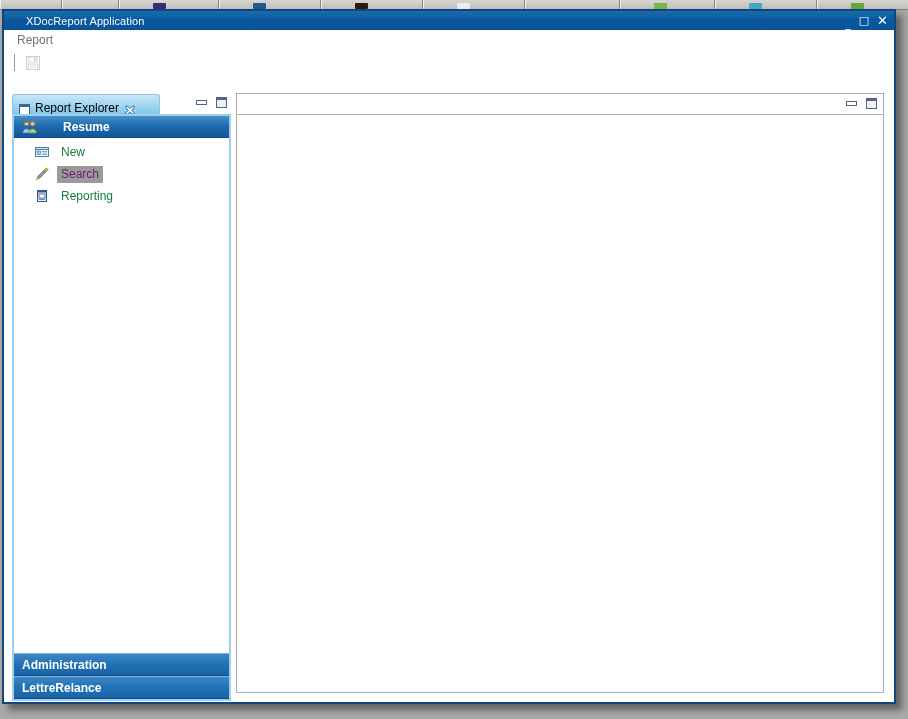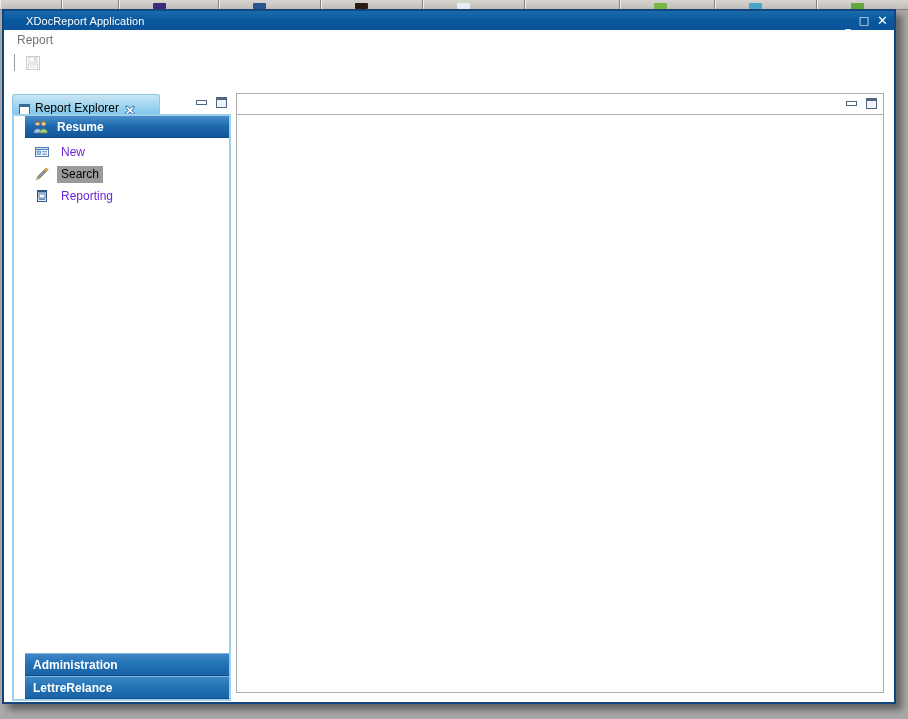--- a/index.html
+++ b/index.html
@@ -227,27 +227,26 @@
     flex-direction: column;
   }
 
   .accordion-header {
     height: 21px;
     background: linear-gradient(to bottom, #4a8fc9 0%, #1f6cb0 45%, #13549a 100%);
     border-bottom: 1px solid #0d4a87;
     display: flex;
     align-items: center;
     padding-left: 8px;
-    gap: 8px;
+    gap: 25px;
     color: #ffffff;
     font-size: 12px;
     font-weight: bold;
     cursor: default;
     flex: 0 0 auto;
-    margin-left: 11px;
   }
   .accordion-header.bottom {
     background: linear-gradient(to bottom, #3f86c4 0%, #2273b6 45%, #1a63a6 100%);
     border-top: 1px solid #7fb4dd;
   }
 
   .accordion-content {
     flex: 1 1 auto;
     background: #ffffff;
     padding-top: 3px;
@@ -256,27 +255,27 @@
   .nav-item {
     height: 22px;
     display: flex;
     align-items: center;
     padding-left: 20px;
     gap: 7px;
     cursor: default;
   }
   .nav-label {
     font-size: 12px;
-    color: #6d28d9;
+    color: #15803d;
     padding: 1px 4px 2px 4px;
     white-space: nowrap;
   }
   .nav-item.selected .nav-label {
     background: #9a9a9a;
-    color: #000000;
+    color: #701a75;
   }
   .nav-ico { width: 16px; height: 16px; flex: 0 0 auto; }
 
   
   #rightview {
     position: absolute;
     left: 232px;
     right: 10px;
     top: 18px;
     bottom: 9px;

